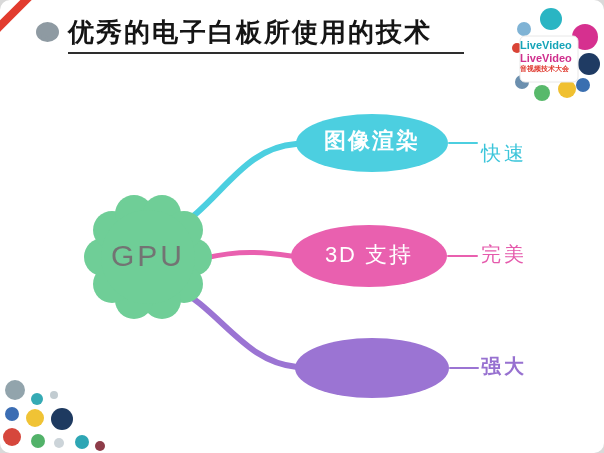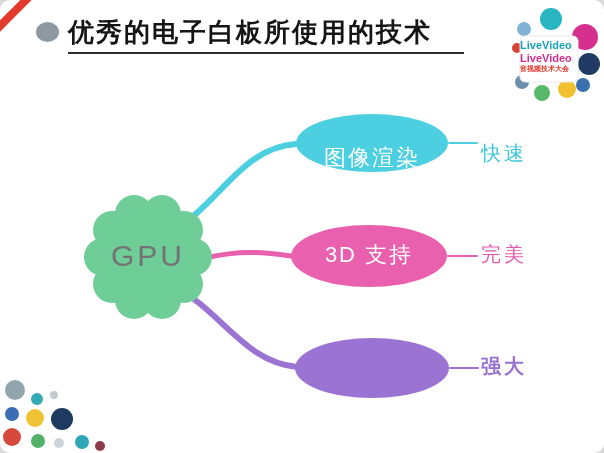--- a/index.html
+++ b/index.html
@@ -25,21 +25,21 @@
   .underline { position:absolute; left:68px; top:52px; width:396px; height:2px; background:#2e2e2e; }
 
   
   .mindmap { position:absolute; left:0; top:0; width:604px; height:453px; }
 
   
   .gpu-label { position:absolute; left:148px; top:257px; transform:translate(-50%,-54%);
     color:#737373; font-size:30px; letter-spacing:3px; }
   .node-label { position:absolute; transform:translate(-50%,-54%); color:#ffffff;
     font-size:22px; letter-spacing:2px; white-space:nowrap; }
-  .node-0 { left:372px; top:159px; }
+  .node-0 { left:372px; top:142px;font-weight:bold; }
   .node-1 { left:369px; top:256px; }
   .node-2 { left:372px; top:368px; }
   .note { position:absolute; left:481px; transform:translateY(-55%); font-size:20px;
     letter-spacing:3px; white-space:nowrap; }
   .note-0 { top:155px; color:#3cc5da; }
   .note-1 { top:256px; color:#e55aac; }
   .note-2 { top:368px; color:#9771d0;font-weight:bold; }
 
   
   .logo-svg { position:absolute; left:493px; top:6px; width:110px; height:106px; }

